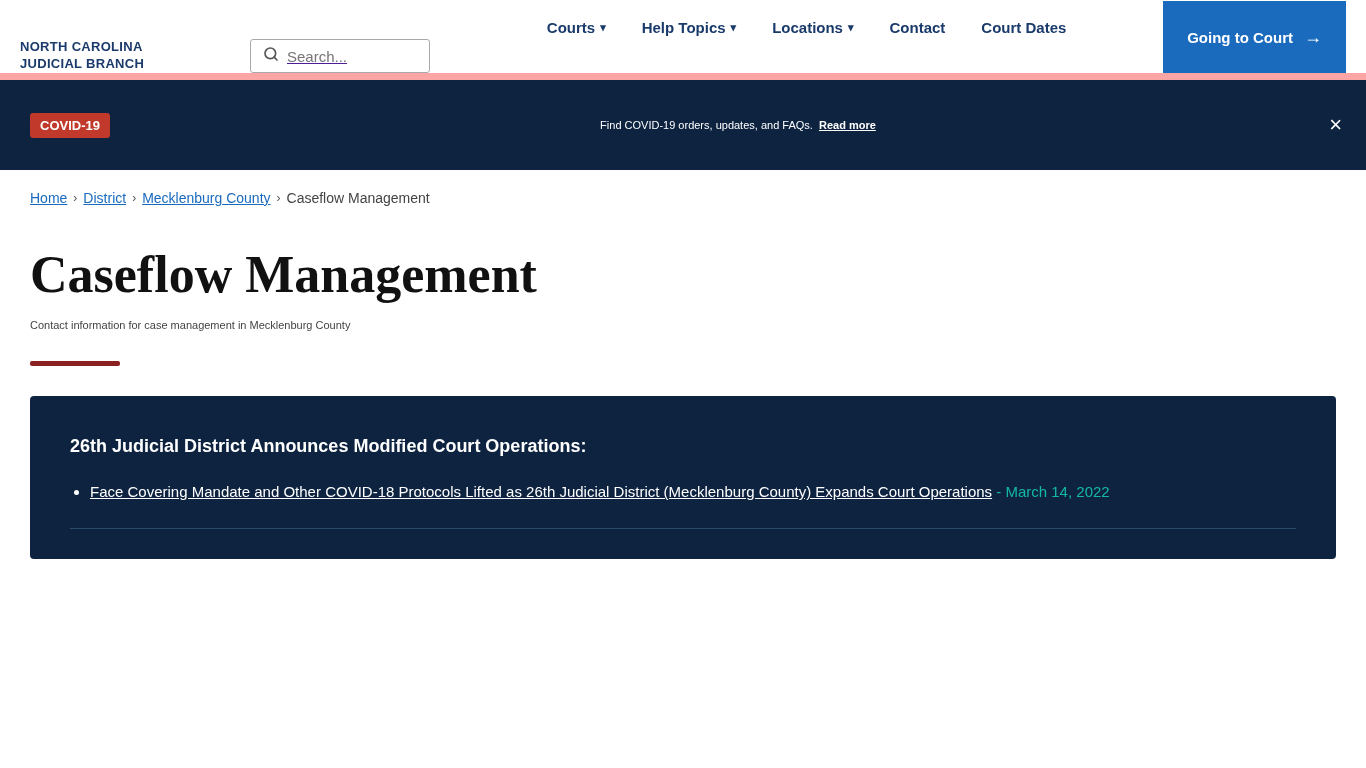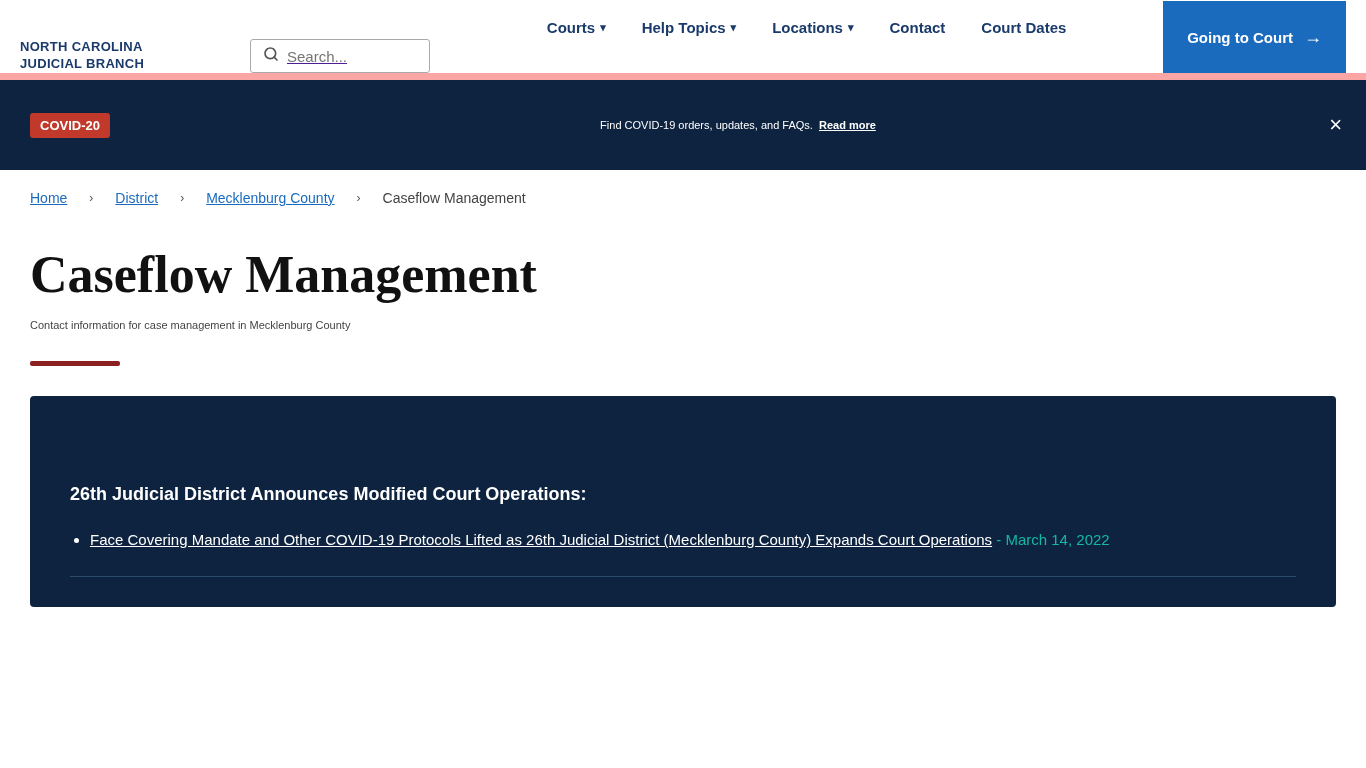--- a/index.html
+++ b/index.html
@@ -148,21 +148,21 @@
     }
 
     
     .breadcrumb {
       padding: 20px 30px;
       font-family: Arial, sans-serif;
       font-size: 14px;
       color: #444;
       display: flex;
       align-items: center;
-      gap: 22px;
+      gap: 6px;
     }
     .breadcrumb a {
       color: #1a6abe;
       text-decoration: underline;
       cursor: pointer;
     }
     .breadcrumb .chevron {
       color: #555;
       font-size: 12px;
     }
@@ -203,21 +203,20 @@
       border-radius: 4px;
       padding: 40px 40px 30px 40px;
       margin: 0 0 20px 0;
     }
     .info-box-title {
       font-family: Arial, sans-serif;
       font-size: 18px;
       font-weight: bold;
       color: #fff;
       margin-bottom: 24px;
-      margin-top: 48px;
     }
     .info-box ul {
       padding-left: 20px;
     }
     .info-box ul li {
       font-family: Arial, sans-serif;
       font-size: 15px;
       color: #fff;
       margin-bottom: 10px;
       line-height: 1.5;
@@ -279,21 +278,21 @@
     </a>
   </nav>
 
   <div class="going-to-court-btn">
     <span>Going to Court</span>
     <span class="arrow">→</span>
   </div>
 </header>
 
 <div class="covid-banner">
-  <span class="covid-badge">COVID-20</span>
+  <span class="covid-badge">COVID-19</span>
   <span class="covid-text">
     <span>Find COVID-19 orders, updates, and FAQs.</span>
     &nbsp;<a class="covid-link">Read more</a>
   </span>
   <button class="close-btn">×</button>
 </div>
 
 <div class="breadcrumb">
   <a>Home</a>
   <span class="chevron">›</span>
@@ -306,19 +305,19 @@
 
 <main class="main-content">
   <h1 class="page-title">Caseflow Management</h1>
   <p class="page-subtitle">Contact information for case management in Mecklenburg County</p>
   <div class="divider-bar"></div>
 
   <div class="info-box">
     <div class="info-box-title">26th Judicial District Announces Modified Court Operations:</div>
     <ul>
       <li>
-        <a>Face Covering Mandate and Other COVID-19 Protocols Lifted as 26th Judicial District (Mecklenburg County) Expands Court Operations</a>
+        <a>Face Covering Mandate and Other COVID-18 Protocols Lifted as 26th Judicial District (Mecklenburg County) Expands Court Operations</a>
         <span class="date"> <span>- March 14, 2022</span></span>
       </li>
     </ul>
     <hr class="info-divider">
   </div>
 </main>
 
 </body></html>

